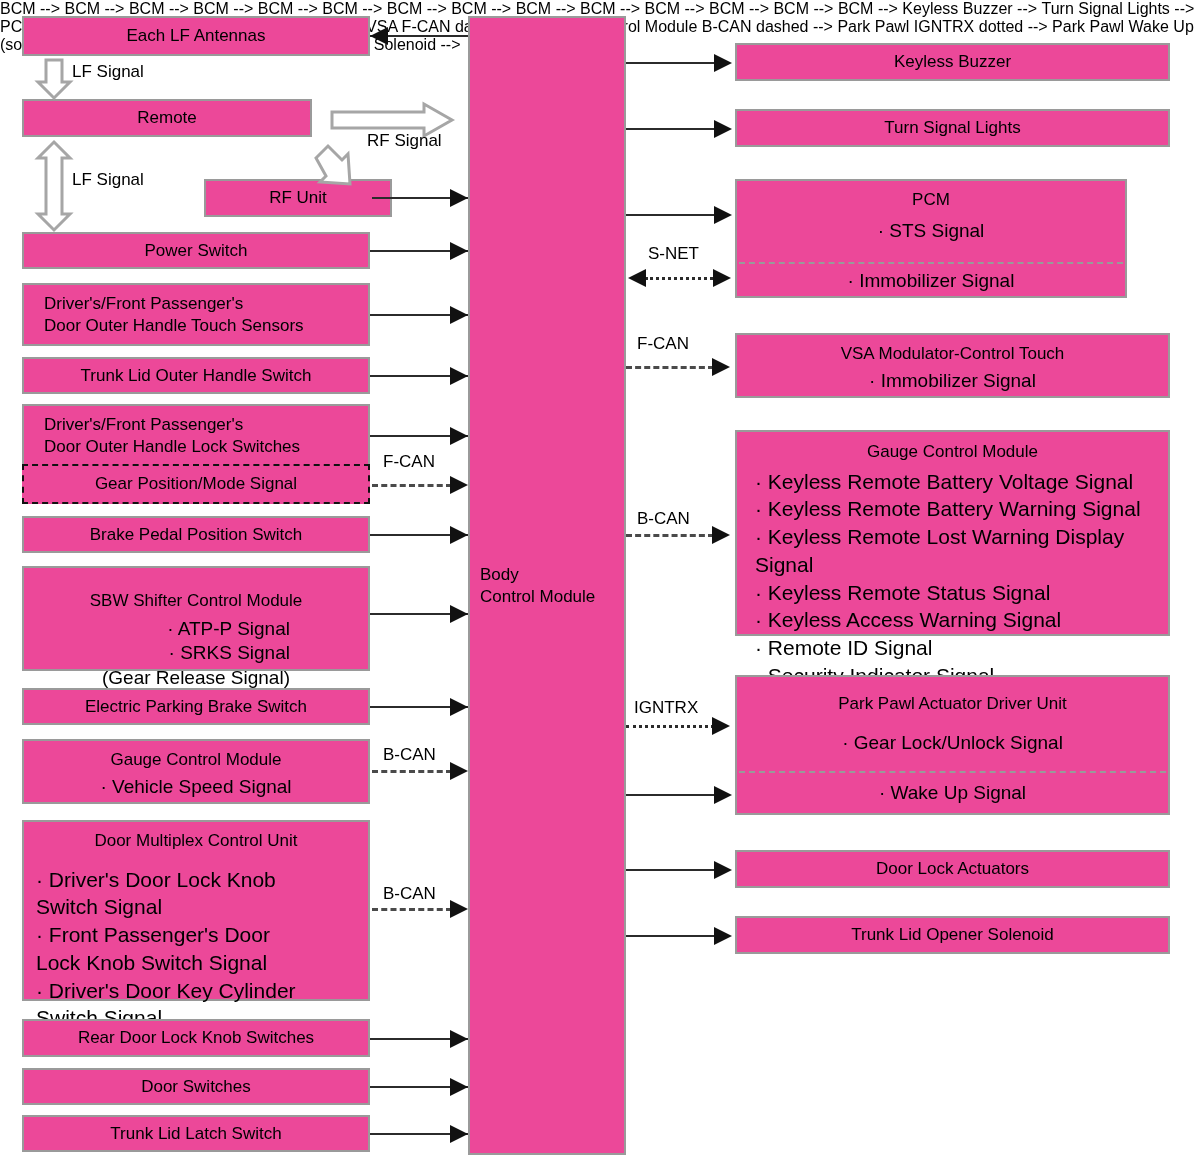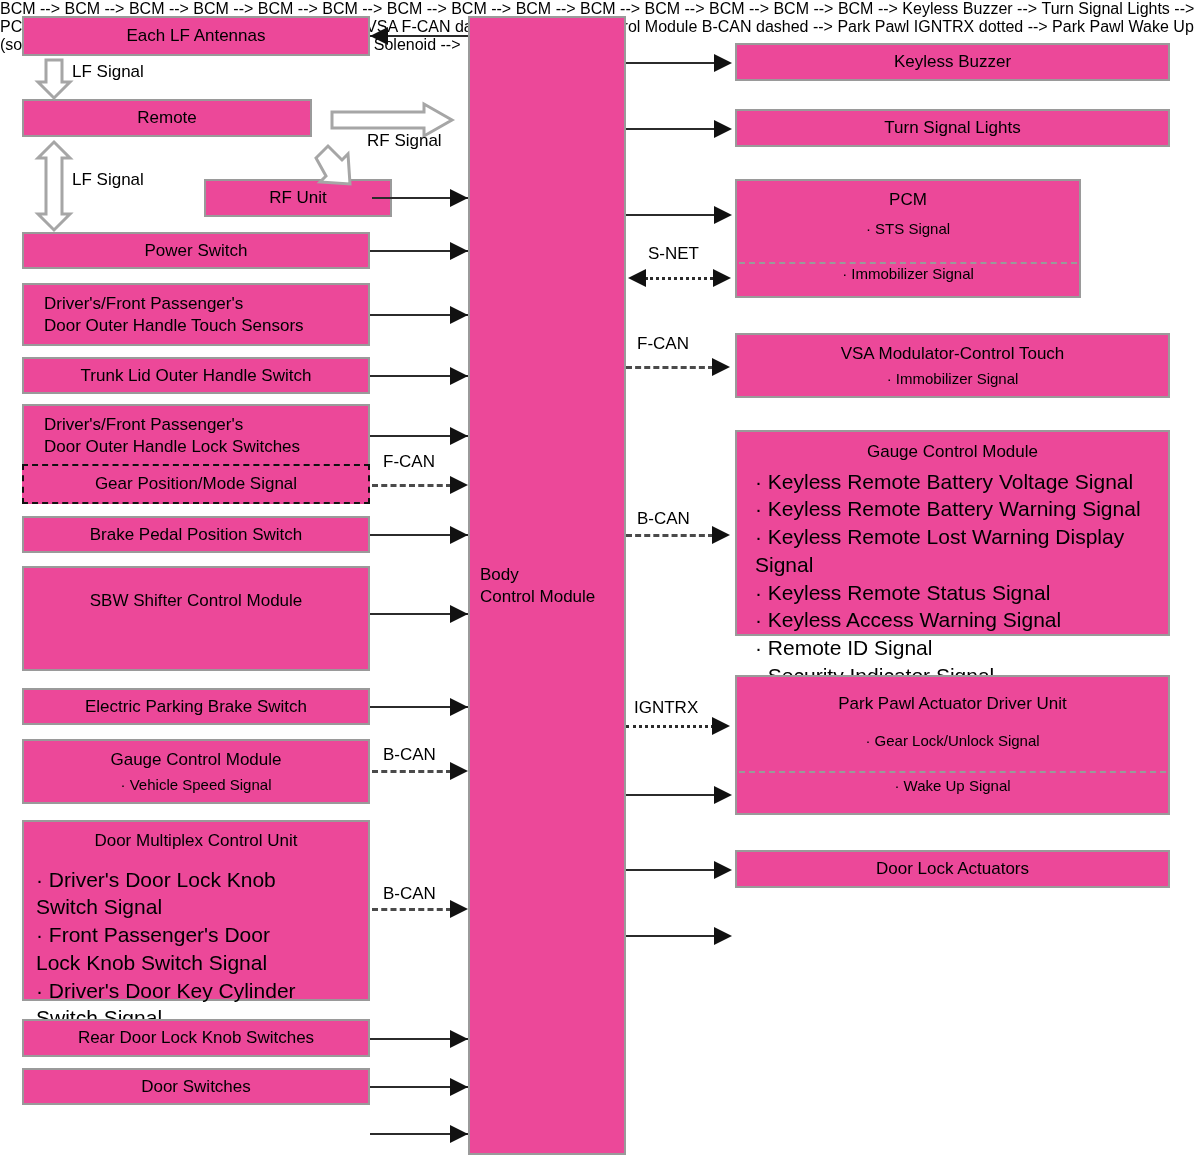--- a/index.html
+++ b/index.html
@@ -5,21 +5,21 @@
   html,body{margin:0;padding:0;background:#fff;}
   body{font-family:"Liberation Sans","DejaVu Sans",sans-serif;}
   #canvas{position:relative;width:1200px;height:1173px;background:#fff;overflow:hidden;}
 
   
   .box{position:absolute;box-sizing:border-box;background:#ec4899;
        border:2px solid #9a9a9a;display:flex;flex-direction:column;
        align-items:center;justify-content:center;color:#000;}
   .box.dashed{border:2px dashed #111;}
   .box .title{font-size:17px;line-height:1.28;text-align:center;white-space:pre-line;}
-  .box .sub{font-size:15px;line-height:1.30;text-align:right;white-space:pre-line;}
+  .box .sub{font-size:19px;line-height:1.30;text-align:right;white-space:pre-line;}
   .box.left-align{align-items:flex-start;}
   .bullets{font-size:21px;line-height:1.32;text-align:left;white-space:pre-line;}
   .divider{position:absolute;left:2px;right:2px;border-top:2px dashed #9a9a9a;}
 
   
   .hline{position:absolute;height:0;border-top:2px solid #2b2b2b;}
   .hline.dash{border-top:3px dashed #4a4a4a;}
   .hline.dot{border-top:3px dotted #2b2b2b;}
 
   
@@ -76,20 +76,23 @@
   <div class="box dashed" style="left:22px;top:464px;width:348px;height:40px;">
     <div class="title">Gear Position/Mode Signal</div>
   </div>
 
   <div class="box" style="left:22px;top:516px;width:348px;height:37px;">
     <div class="title">Brake Pedal Position Switch</div>
   </div>
 
   <div class="box" style="left:22px;top:566px;width:348px;height:105px;justify-content:flex-start;padding-top:22px;">
     <div class="title">SBW Shifter Control Module</div>
+    <div class="sub" style="margin-top:5px;">· ATP-P Signal
+· SRKS Signal
+(Gear Release Signal)</div>
   </div>
 
   <div class="box" style="left:22px;top:688px;width:348px;height:37px;">
     <div class="title">Electric Parking Brake Switch</div>
   </div>
 
   <div class="box" style="left:22px;top:739px;width:348px;height:65px;justify-content:flex-start;padding-top:8px;">
     <div class="title">Gauge Control Module</div>
     <div class="sub" style="margin-top:4px;">· Vehicle Speed Signal</div>
   </div>
@@ -106,37 +109,40 @@
   </div>
 
   <div class="box" style="left:22px;top:1019px;width:348px;height:38px;">
     <div class="title">Rear Door Lock Knob Switches</div>
   </div>
 
   <div class="box" style="left:22px;top:1068px;width:348px;height:37px;">
     <div class="title">Door Switches</div>
   </div>
 
+  <div class="box" style="left:22px;top:1115px;width:348px;height:37px;">
+    <div class="title">Trunk Lid Latch Switch</div>
+  </div>
 
   
   <div class="box left-align" style="left:468px;top:16px;width:158px;height:1139px;justify-content:center;padding-left:10px;">
     <div class="title" style="text-align:left;">Body
 Control Module</div>
   </div>
 
   
   <div class="box" style="left:735px;top:43px;width:435px;height:38px;">
     <div class="title">Keyless Buzzer</div>
   </div>
 
   <div class="box" style="left:735px;top:109px;width:435px;height:38px;">
     <div class="title">Turn Signal Lights</div>
   </div>
 
-  <div class="box" style="left:735px;top:179px;width:346px;height:119px;justify-content:flex-start;padding-top:8px;">
+  <div class="box" style="left:735px;top:179px;width:392px;height:119px;justify-content:flex-start;padding-top:8px;">
     <div class="title">PCM</div>
     <div class="sub" style="margin-top:8px;">· STS Signal</div>
     <div class="divider" style="top:81px;"></div>
     <div class="sub" style="margin-top:26px;">· Immobilizer Signal</div>
   </div>
 
   <div class="box" style="left:735px;top:333px;width:435px;height:65px;justify-content:flex-start;padding-top:8px;">
     <div class="title">VSA Modulator-Control Touch</div>
     <div class="sub" style="margin-top:4px;">· Immobilizer Signal</div>
   </div>
@@ -156,20 +162,23 @@
     <div class="title">Park Pawl Actuator Driver Unit</div>
     <div class="sub" style="margin-top:16px;">· Gear Lock/Unlock Signal</div>
     <div class="divider" style="top:94px;"></div>
     <div class="sub" style="margin-top:26px;">· Wake Up Signal</div>
   </div>
 
   <div class="box" style="left:735px;top:850px;width:435px;height:38px;">
     <div class="title">Door Lock Actuators</div>
   </div>
 
+  <div class="box" style="left:735px;top:916px;width:435px;height:38px;">
+    <div class="title">Trunk Lid Opener Solenoid</div>
+  </div>
 
   
   
   <div class="hline" style="left:370px;top:35px;width:98px;"></div>
   <div class="ah left" style="left:370px;top:27px;"></div>
 
    BCM --&gt;
   <div class="hline" style="left:372px;top:197px;width:96px;"></div>
   <div class="ah right" style="left:450px;top:189px;"></div>
 

